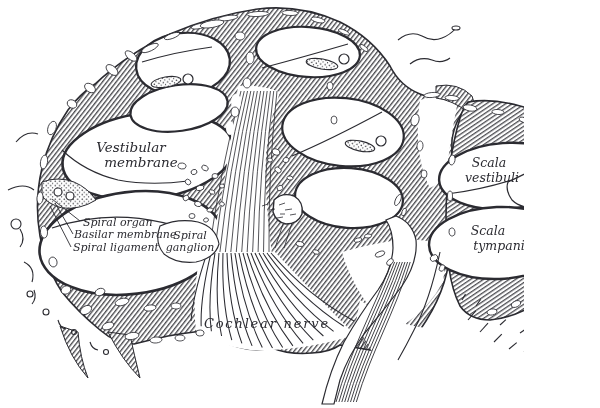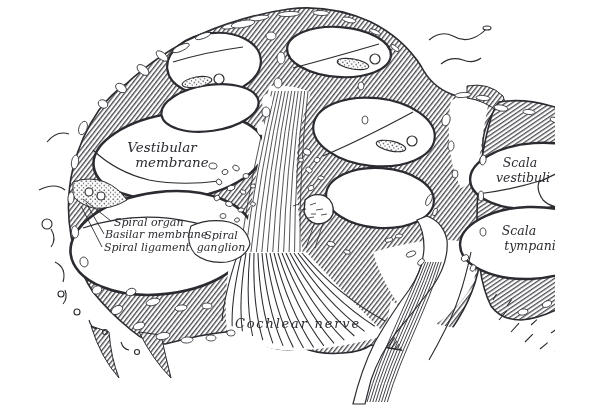--- a/index.html
+++ b/index.html
@@ -1,17 +1,17 @@
 <!DOCTYPE html>
 <html style="--ink: #2b2b31; --paper: #ffffff;"><head>
 <meta charset="utf-8">
 <style>
   :root{ --ink:#2b2b31; --paper:#ffffff; }
   html,body{margin:0;padding:0;background:#fff;}
-  .stage{width:524px;height:408px;position:relative;background:var(--paper);overflow:hidden;margin-left:31px;}
+  .stage{width:524px;height:408px;position:relative;background:var(--paper);overflow:hidden;}
   svg{color:var(--ink);display:block;}
   .lbl{font-family:"DejaVu Serif", serif;font-style:italic;fill:var(--ink);}
   .lbl-big{font-size:13.5px;}
   .lbl-med{font-size:12.5px;}
   .lbl-sm{font-size:11px;}
   .lbl-tiny{font-size:8px;}
   .nerve-lbl{font-size:13px;letter-spacing:1.8px;}
 </style>
 </head>
 <body>

